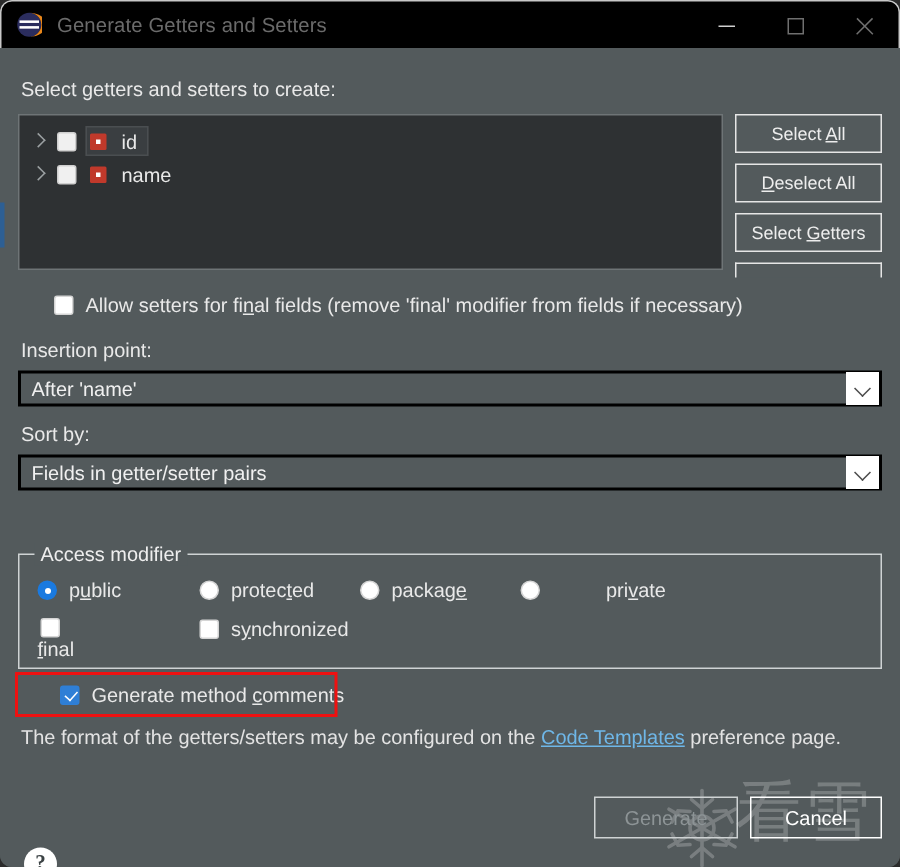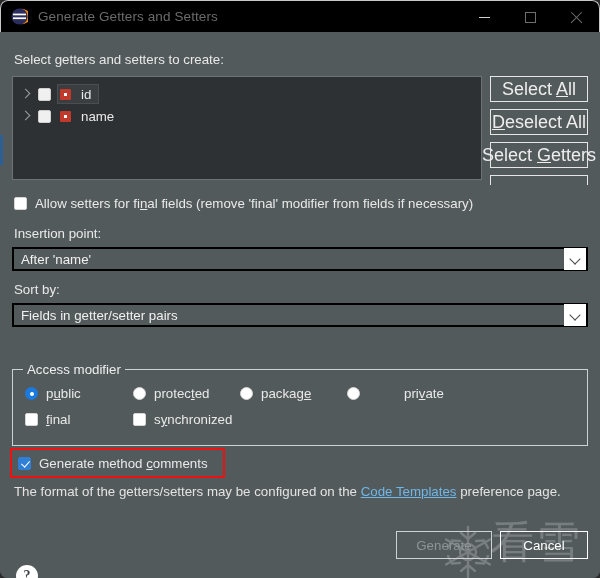--- a/index.html
+++ b/index.html
@@ -183,38 +183,39 @@
 
   
   .side-btn {
     position: absolute;
     left: 490px;
     width: 98px; height: 26px;
     background: #535a5c;
     border: 1px solid #e6e6e6;
     box-sizing: border-box;
     color: #ededed;
-    font-size: 18px;
+    font-size: 12px;
     display: flex;
     align-items: center;
     justify-content: center;
     white-space: nowrap;
   }
   .side-btn.clipped {
     border-bottom: none;
     height: 10px;
     overflow: hidden;
   }
 
   
   .cb-row {
     position: absolute;
     display: flex;
     align-items: center;
     white-space: nowrap;
+    margin-left: 22px;
   }
   .cbox {
     width: 13px; height: 13px;
     background: #ffffff;
     border: 1px solid #d5d5d5;
     border-radius: 2px;
     box-sizing: border-box;
     flex: 0 0 auto;
     margin-right: 8px;
   }
@@ -480,21 +481,21 @@
       <div class="radio-row" style="left:227px; top:16px;">
         <div class="radio"></div>
         <div class="cb-text"><span>packag</span><span class="u">e</span><span></span></div>
       </div>
 
       <div class="radio-row" style="left:334px; top:16px;gap:36px;">
         <div class="radio"></div>
         <div class="cb-text"><span>pri</span><span class="u">v</span><span>ate</span></div>
       </div>
 
-      <div class="radio-row" style="left:12px; top:42px;">
+      <div class="radio-row" style="left:12px; top:42px;flex-direction:column;">
         <div class="cbox"></div>
         <div class="cb-text"><span></span><span class="u">f</span><span>inal</span></div>
       </div>
 
       <div class="radio-row" style="left:120px; top:42px;">
         <div class="cbox"></div>
         <div class="cb-text"><span>s</span><span class="u">y</span><span>nchronized</span></div>
       </div>
     </div>
 

